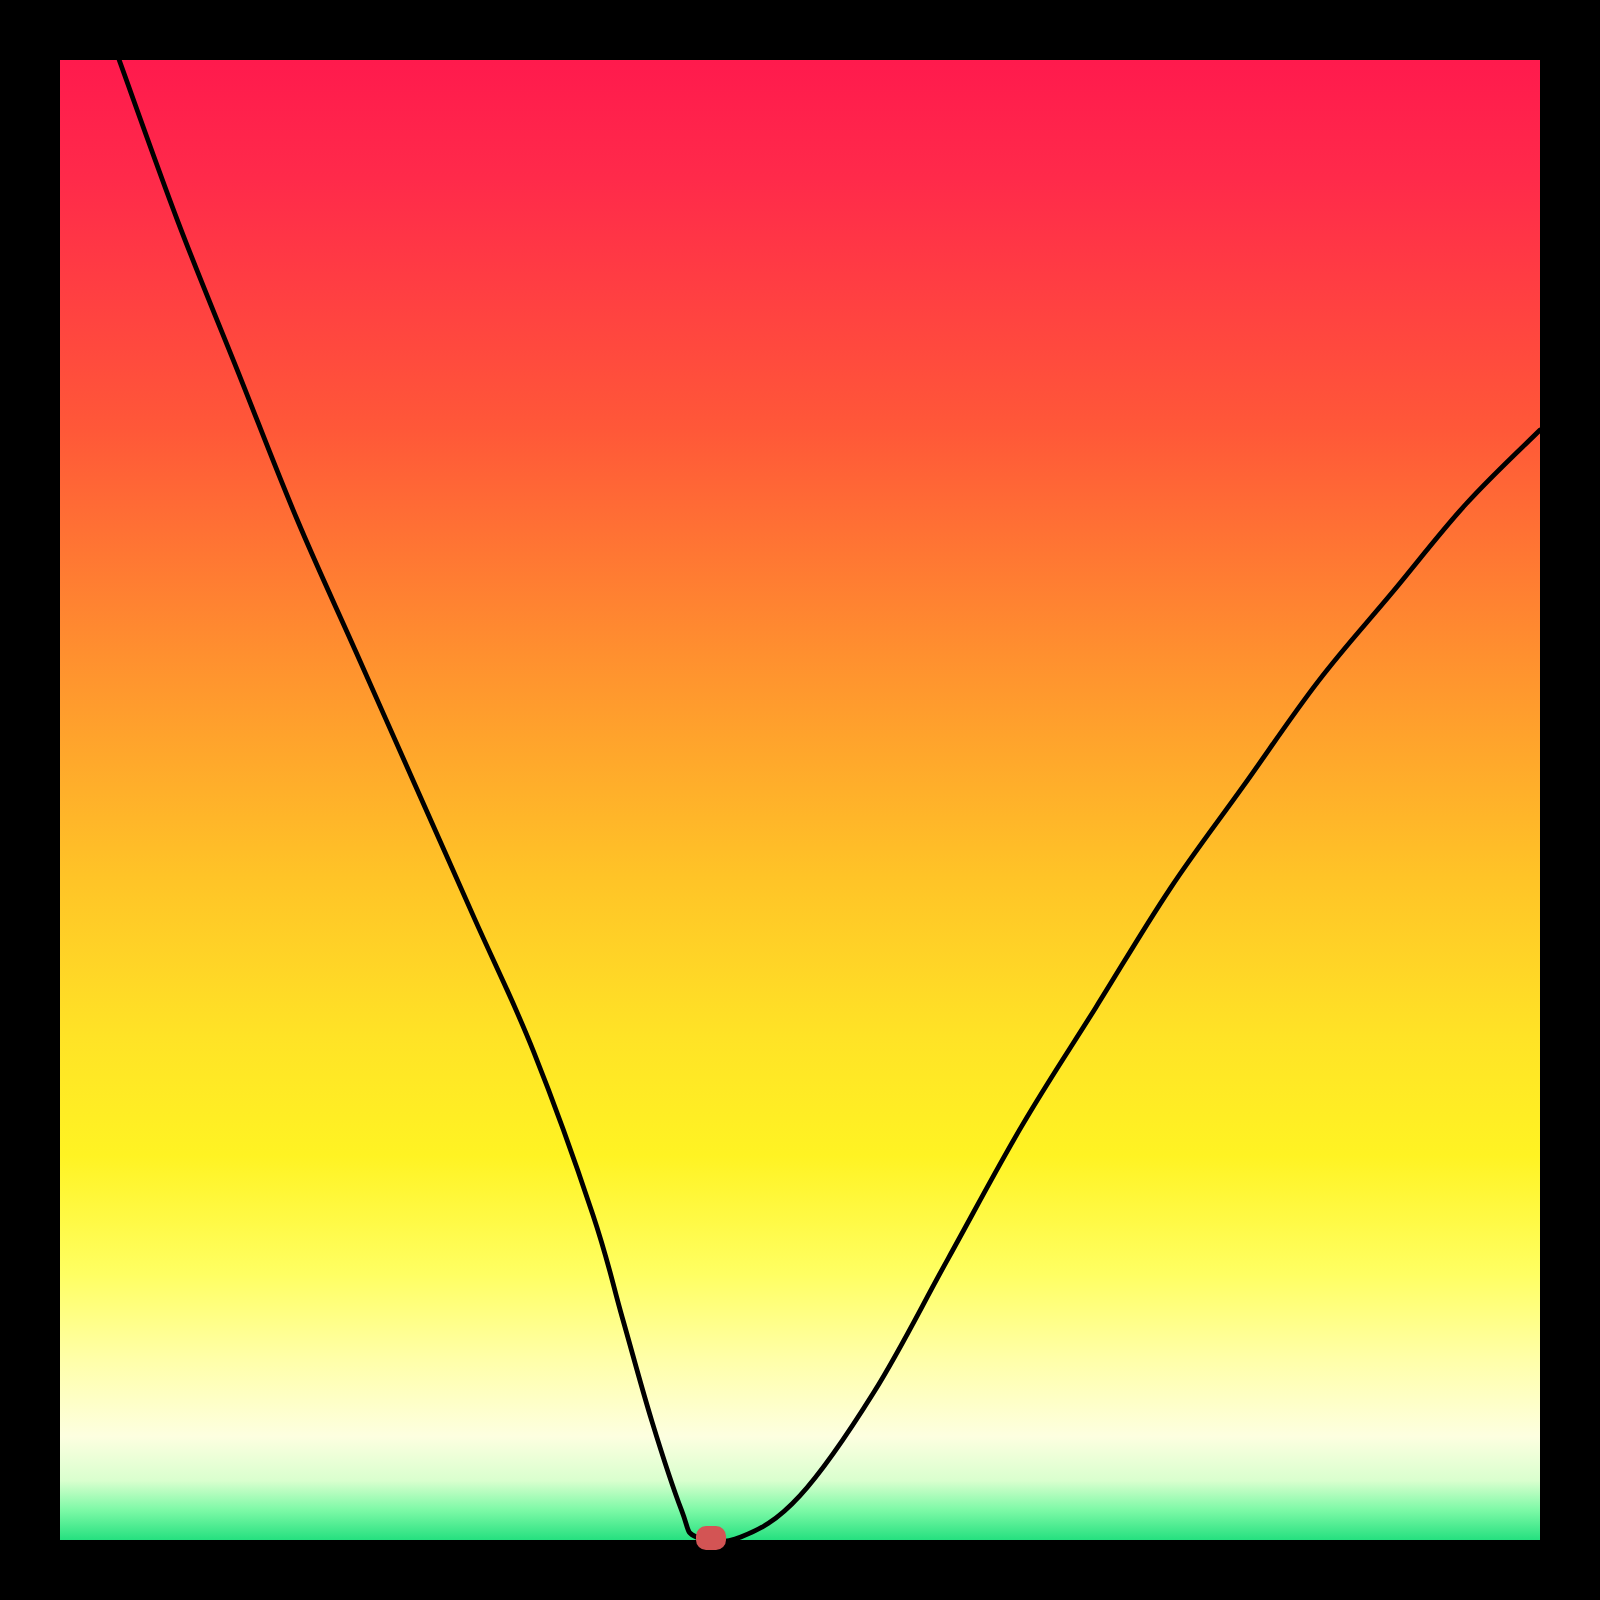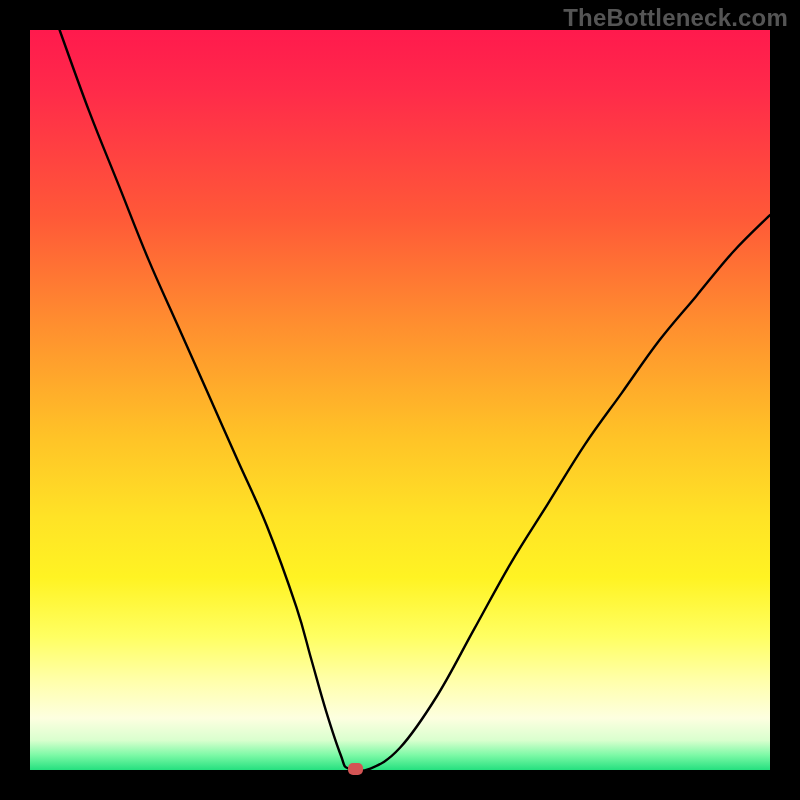--- a/index.html
+++ b/index.html
@@ -53,20 +53,19 @@
     width: 15px;
     height: 12px;
     border-radius: 5px;
     background: #d35454;
   }
 </style>
 </head>
 <body>
 
 <div class="frame">
-  <div class="watermark">TheBottleneck.com</div>
   <div class="plot">
     <svg class="curve" viewBox="0 0 740 740" preserveAspectRatio="none">
       <path id="curve-path" fill="none" stroke="#000" stroke-width="2.4" stroke-linecap="round" stroke-linejoin="round" d="M 29.60 0.00 C 34.93 14.65, 48.54 53.43, 59.20 81.40 C 69.86 109.37, 78.14 128.76, 88.80 155.40 C 99.46 182.04, 107.74 204.09, 118.40 229.40 C 129.06 254.71, 137.34 272.02, 148.00 296.00 C 158.66 319.98, 166.94 338.62, 177.60 362.60 C 188.26 386.58, 196.54 405.22, 207.20 429.20 C 217.86 453.18, 226.14 469.16, 236.80 495.80 C 247.46 522.44, 258.41 553.22, 266.40 577.20 C 274.39 601.18, 275.87 610.35, 281.20 629.00 C 286.53 647.65, 290.67 663.48, 296.00 680.80 C 301.33 698.12, 306.80 714.81, 310.80 725.20 C 314.80 735.59, 312.87 736.12, 318.20 738.52 C 323.53 740.92, 331.08 742.25, 340.40 738.52 C 349.72 734.79, 358.01 730.85, 370.00 717.80 C 381.99 704.75, 393.68 687.31, 407.00 666.00 C 420.32 644.69, 430.68 623.38, 444.00 599.40 C 457.32 575.42, 467.68 555.44, 481.00 532.80 C 494.32 510.16, 504.68 494.91, 518.00 473.60 C 531.32 452.29, 541.68 434.38, 555.00 414.40 C 568.32 394.42, 578.68 381.25, 592.00 362.60 C 605.32 343.95, 615.68 328.12, 629.00 310.80 C 642.32 293.48, 652.68 282.38, 666.00 266.40 C 679.32 250.42, 689.68 236.65, 703.00 222.00 C 716.32 207.35, 733.34 191.66, 740.00 185.00"></path>
     </svg>
     <div id="marker" class="marker" style="left: 318.1px; top: 732.52px;"></div>
   </div>
 </div>
 
 </body></html>

